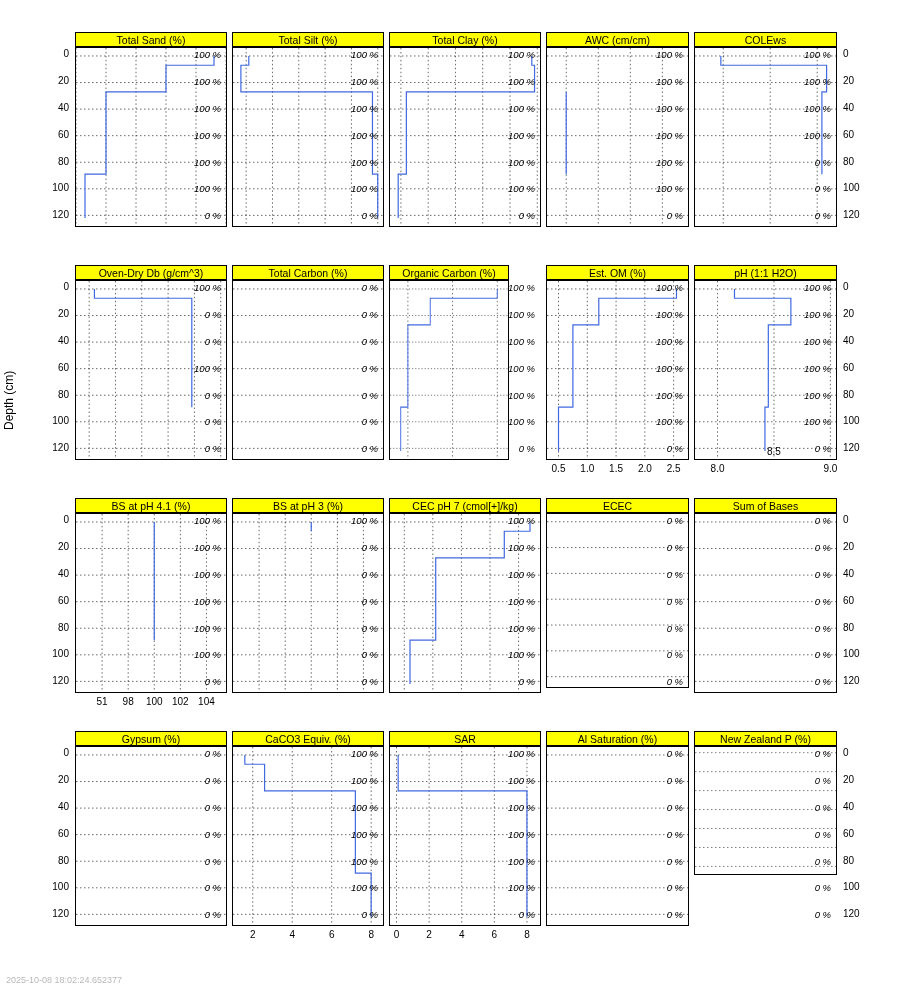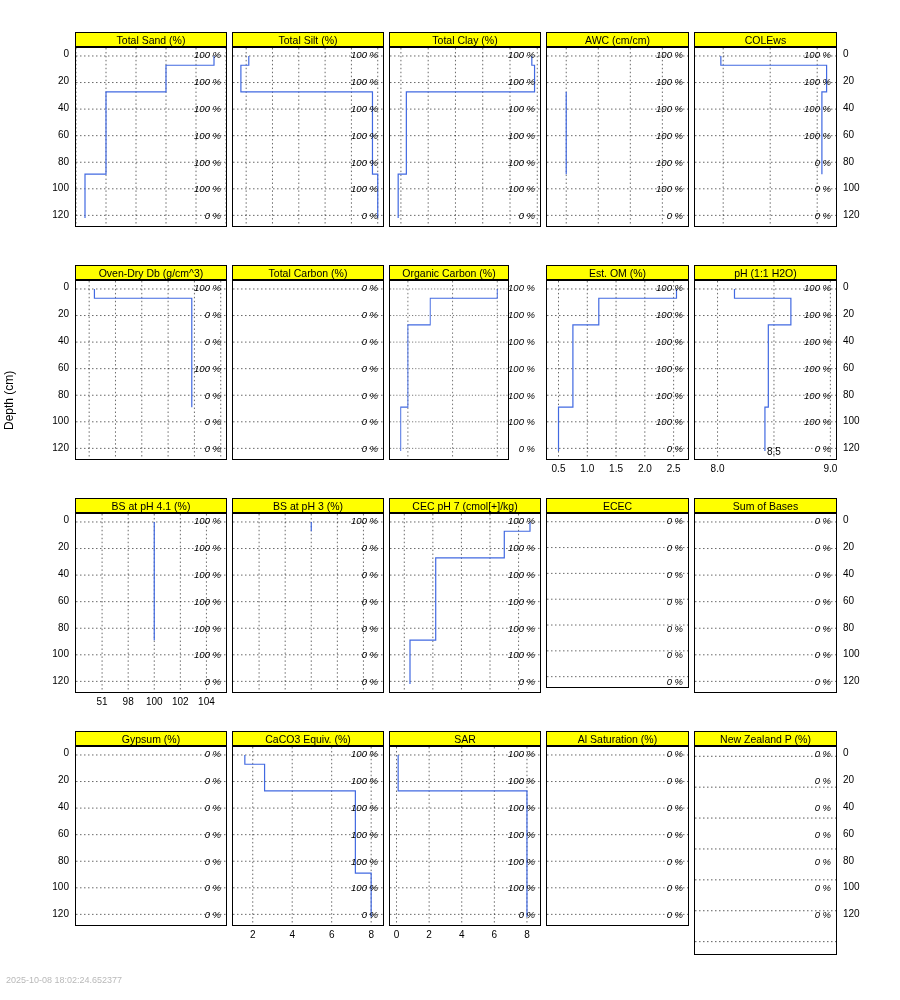--- a/index.html
+++ b/index.html
@@ -545,21 +545,21 @@
           </svg>
         </div>
       </div>
       <div class="pct-label" style="left: 637px; top: 748.06px; width: 46px;">0 %</div>
       <div class="pct-label" style="left: 637px; top: 774.925px; width: 46px;">0 %</div>
       <div class="pct-label" style="left: 637px; top: 801.791px; width: 46px;">0 %</div>
       <div class="pct-label" style="left: 637px; top: 828.657px; width: 46px;">0 %</div>
       <div class="pct-label" style="left: 637px; top: 855.522px; width: 46px;">0 %</div>
       <div class="pct-label" style="left: 637px; top: 882.388px; width: 46px;">0 %</div>
       <div class="pct-label" style="left: 637px; top: 909.254px; width: 46px;">0 %</div>
-      <div class="panel" style="left: 694px; top: 731px; width: 143px; height: 224px; padding-left: 20px;">
+      <div class="panel" style="left: 694px; top: 731px; width: 143px; height: 144px; padding-left: 20px;">
         <div class="panel-title">New Zealand P (%)</div>
         <div class="plotbox">
           <svg viewBox="0 0 141 180" preserveAspectRatio="none">
             <line x1="0" x2="141" y1="8.059701492537313" y2="8.059701492537313" stroke="#000" stroke-width="0.6" stroke-dasharray="1.5,2.5"></line>
             <line x1="0" x2="141" y1="34.92537313432836" y2="34.92537313432836" stroke="#000" stroke-width="0.6" stroke-dasharray="1.5,2.5"></line>
             <line x1="0" x2="141" y1="61.7910447761194" y2="61.7910447761194" stroke="#000" stroke-width="0.6" stroke-dasharray="1.5,2.5"></line>
             <line x1="0" x2="141" y1="88.65671641791045" y2="88.65671641791045" stroke="#000" stroke-width="0.6" stroke-dasharray="1.5,2.5"></line>
             <line x1="0" x2="141" y1="115.52238805970148" y2="115.52238805970148" stroke="#000" stroke-width="0.6" stroke-dasharray="1.5,2.5"></line>
             <line x1="0" x2="141" y1="142.38805970149252" y2="142.38805970149252" stroke="#000" stroke-width="0.6" stroke-dasharray="1.5,2.5"></line>
             <line x1="0" x2="141" y1="169.2537313432836" y2="169.2537313432836" stroke="#000" stroke-width="0.6" stroke-dasharray="1.5,2.5"></line>

